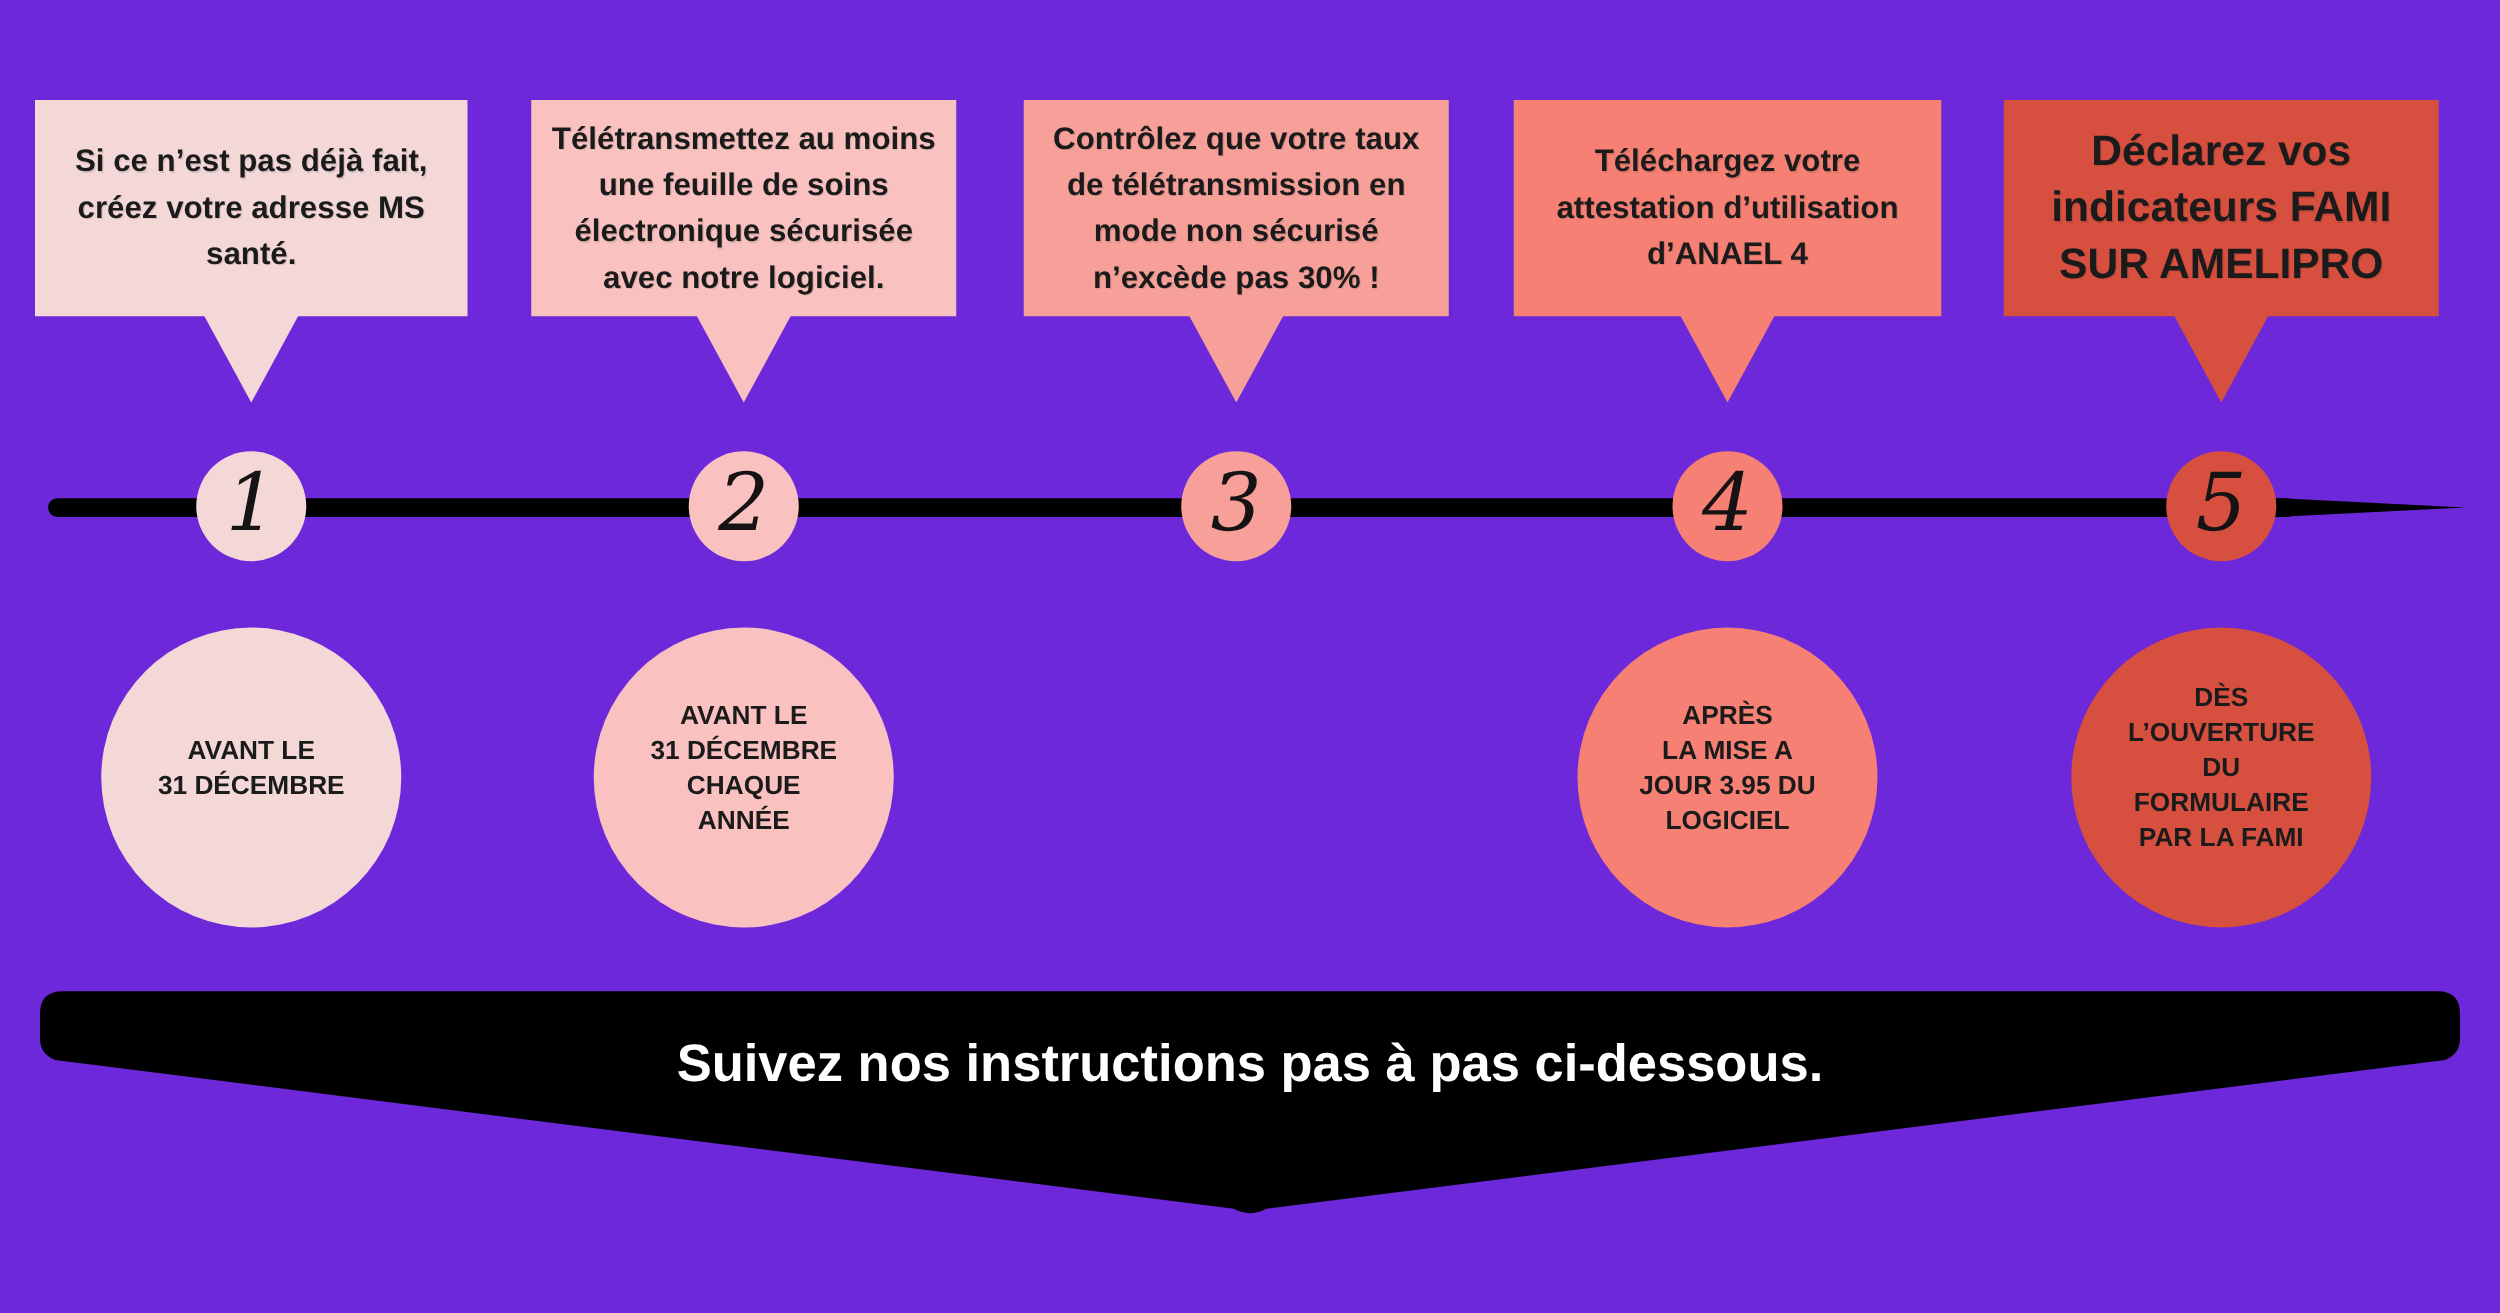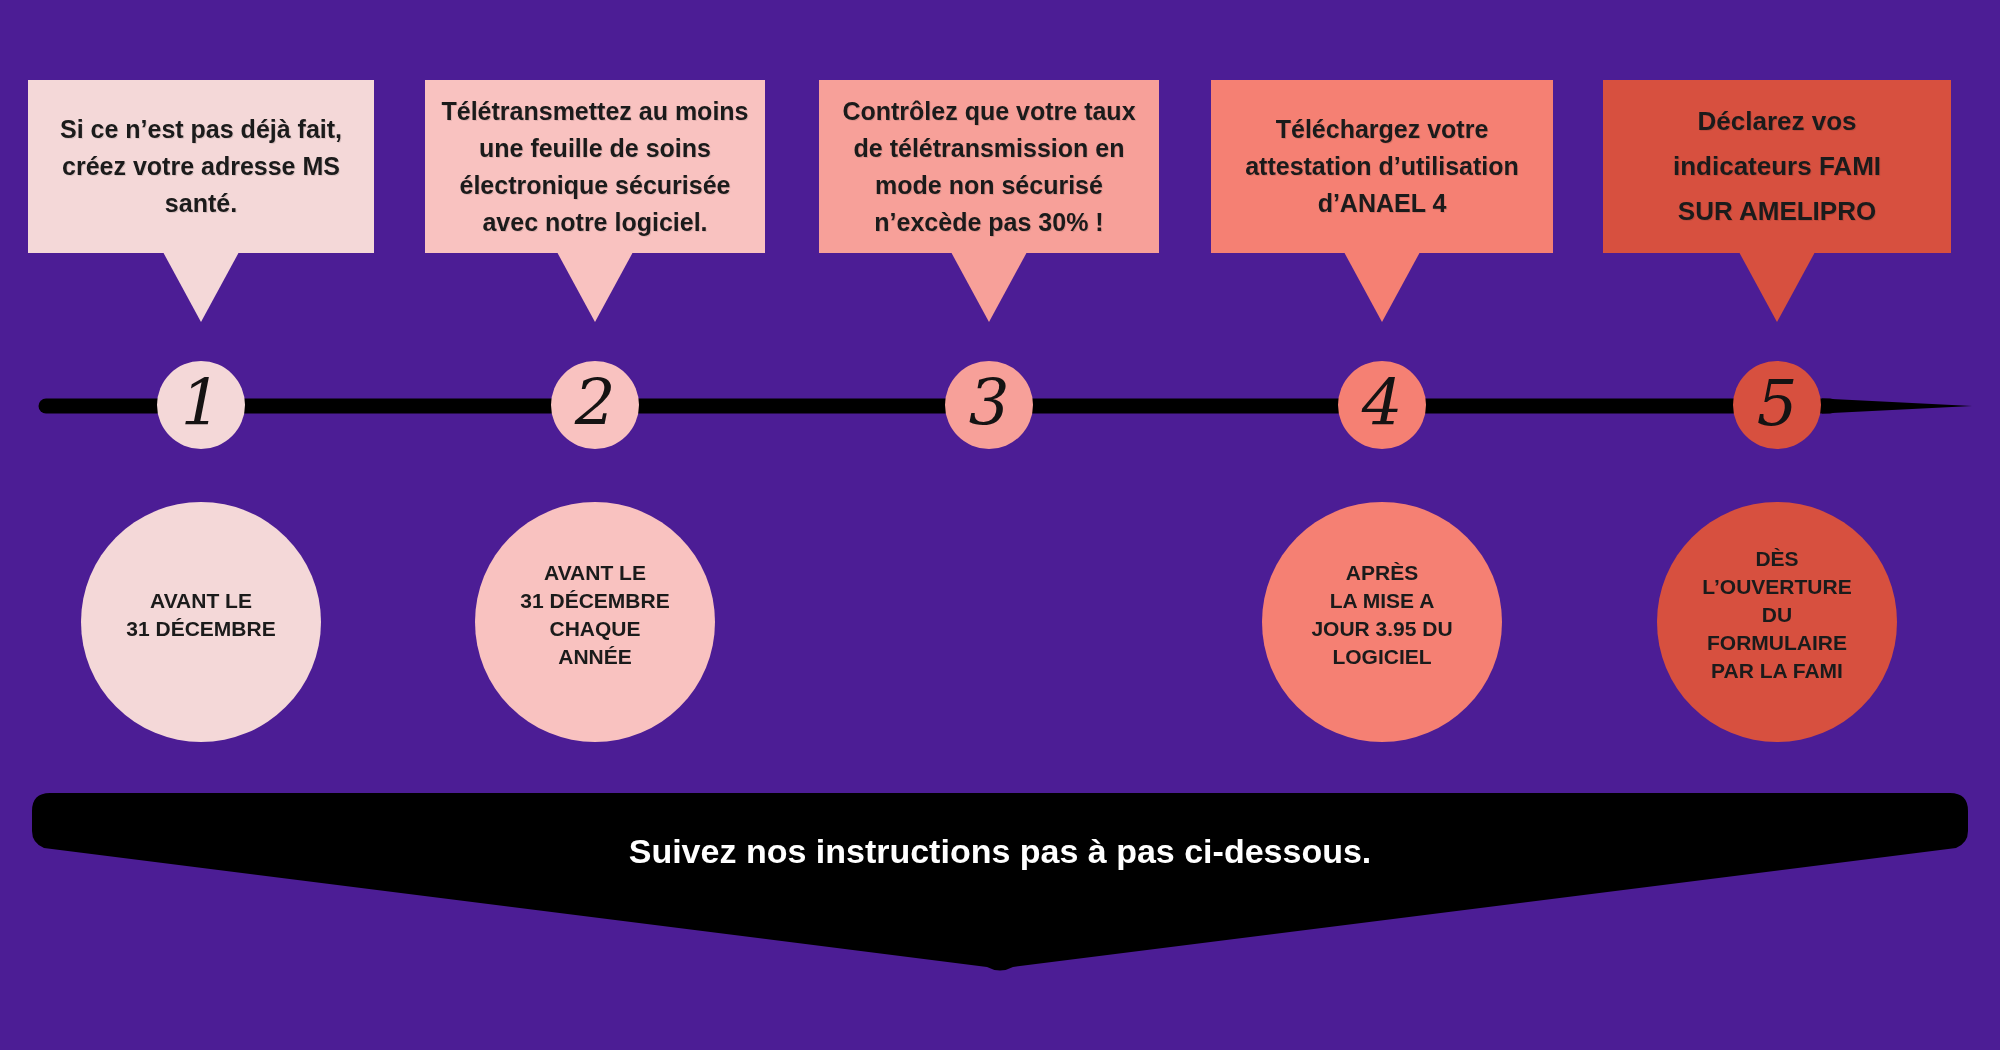--- a/index.html
+++ b/index.html
@@ -1,17 +1,17 @@
 <!DOCTYPE html>
 <html><head>
 <meta charset="utf-8">
 <style>
   html,body{margin:0;padding:0;background:#ffffff;}
   .canvas{
-    position:relative;width:2000px;height:1050px;background:#4c1d95;overflow:hidden;
+    position:relative;width:2000px;height:1050px;background:#6d28d9;overflow:hidden;
     font-family:"Liberation Sans", sans-serif;
   }
   svg.layer{position:absolute;left:0;top:0;pointer-events:none;}
 
   
   .step{position:absolute;inset:0;pointer-events:none;}
   .step[data-step-index="0"]{--cx:201px;--bw:346px;}
   .step[data-step-index="1"]{--cx:595px;--bw:340px;}
   .step[data-step-index="2"]{--cx:989px;--bw:340px;}
   .step[data-step-index="3"]{--cx:1382px;--bw:342px;}
@@ -19,21 +19,21 @@
 
   .bubble{
     position:absolute;top:80px;left:calc(var(--cx) - var(--bw)/2);
     width:var(--bw);height:173px;background:var(--c);
     display:flex;align-items:center;justify-content:center;text-align:center;
   }
   .bubble-text{
     font-weight:700;font-size:25px;line-height:37px;color:#1b1b1b;
     white-space:pre-line;text-shadow:1px 1px 0 rgba(0,0,0,0.10);
   }
-  .step[data-step-index="4"] .bubble-text{font-size:26px;line-height:45px;}
+  .step[data-step-index="4"] .bubble-text{font-size:34px;line-height:45px;}
 
   .tail{
     position:absolute;top:252px;left:calc(var(--cx) - 38px);
     width:0;height:0;
     border-left:38px solid transparent;border-right:38px solid transparent;
     border-top:70px solid var(--c);
   }
 
   .node{
     position:absolute;top:361px;left:calc(var(--cx) - 44px);
@@ -50,21 +50,21 @@
     width:240px;height:240px;border-radius:50%;background:var(--c);
     display:flex;align-items:center;justify-content:center;text-align:center;
   }
   .circle-text{
     font-weight:700;font-size:21px;line-height:28px;color:#1b1b1b;
     white-space:pre-line;margin-top:-14px;
   }
 
   .banner-text{
     position:absolute;left:0;right:0;top:831px;text-align:center;
-    color:#ffffff;font-weight:700;font-size:34px;line-height:40px;
+    color:#ffffff;font-weight:700;font-size:42px;line-height:40px;
   }
 </style>
 </head>
 <body>
 
 <div class="canvas">
 
   <svg class="layer" width="2000" height="1050" aria-hidden="true">
     <line x1="46" y1="406" x2="1830" y2="406" stroke-width="15" stroke-linecap="round" stroke="#000000"></line>
     <polygon points="1822,398.5 1972,406 1822,413.5" fill="#000000"></polygon>

